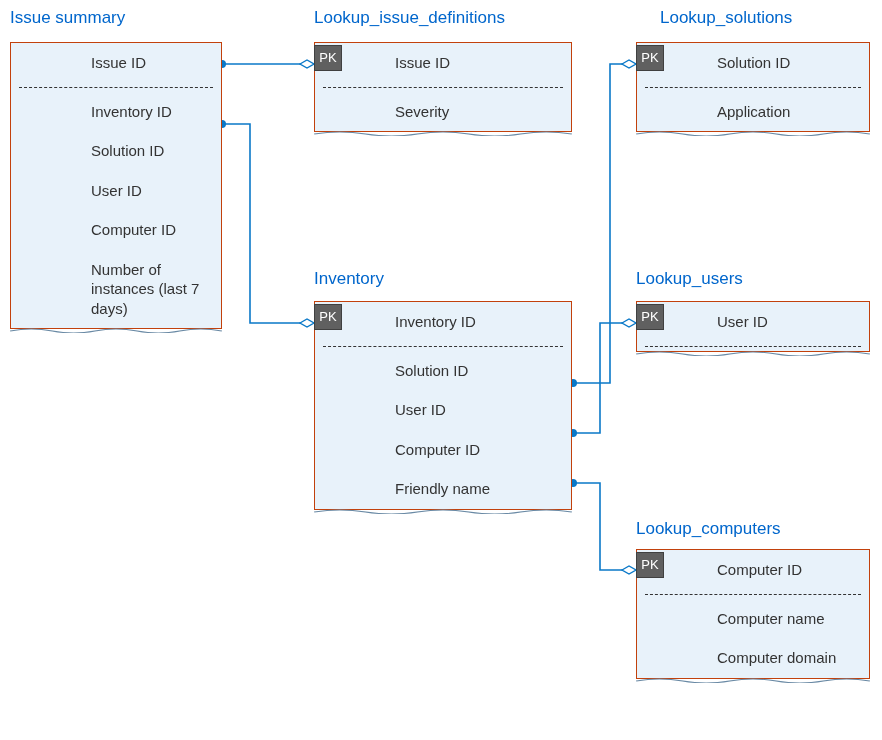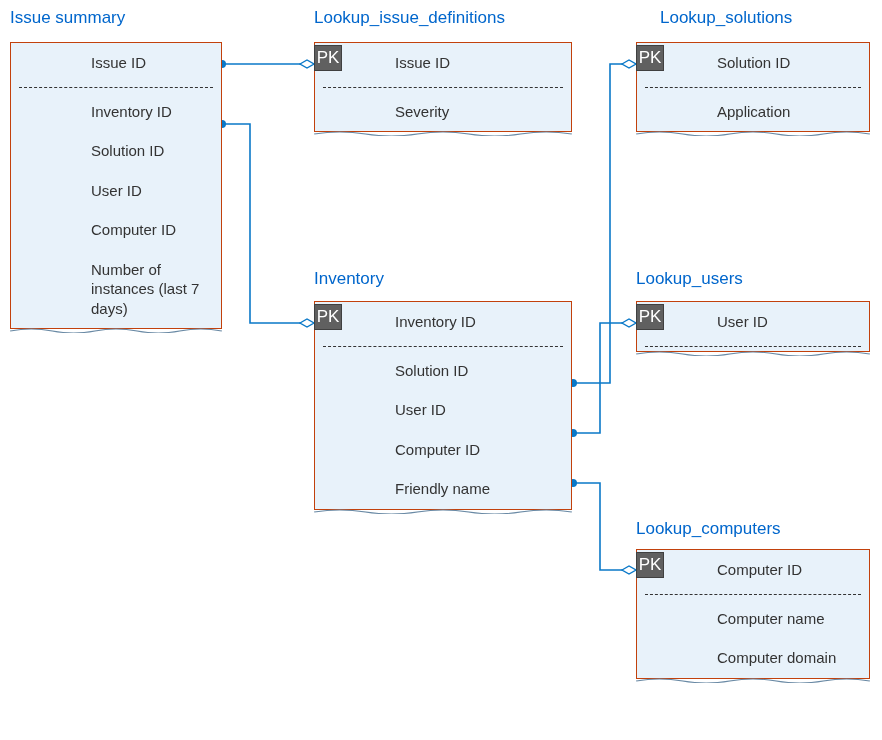--- a/index.html
+++ b/index.html
@@ -41,21 +41,21 @@
     margin: 4px 8px;
   }
   .pk-badge {
     position: absolute;
     left: -1px;
     top: 2px;
     width: 28px;
     height: 26px;
     background: #606060;
     color: #fff;
-    font-size: 17px;
+    font-size: 13px;
     display: flex;
     align-items: center;
     justify-content: center;
     border: 1px solid #404040;
   }
   .wavy-bottom {
     position: absolute;
     left: -1px;
     right: -1px;
     bottom: -5px;

